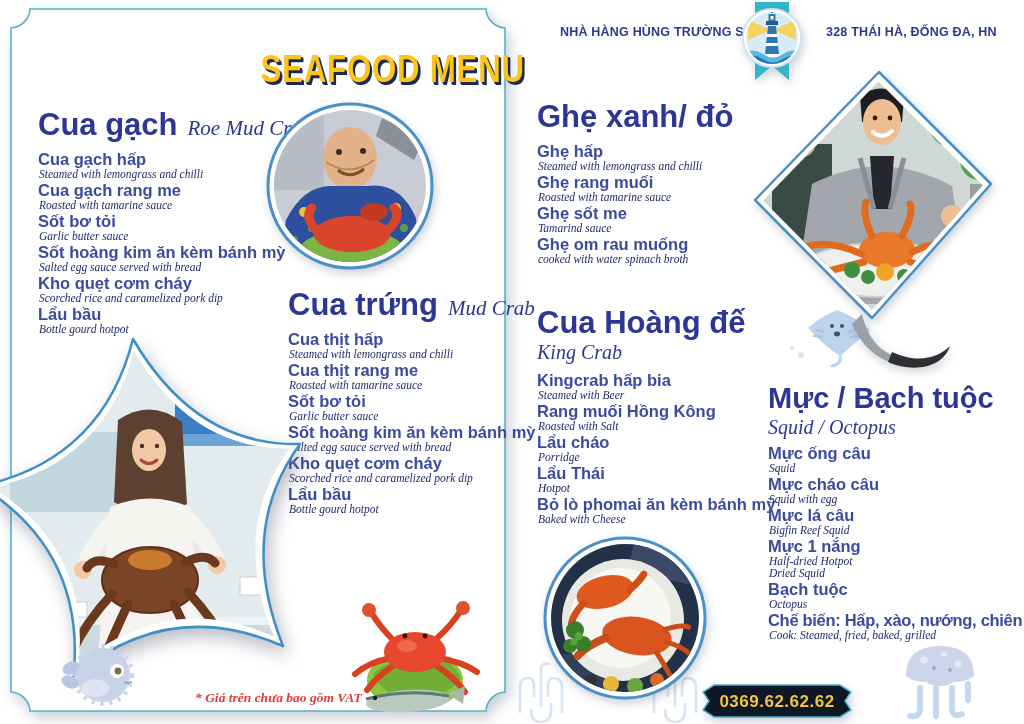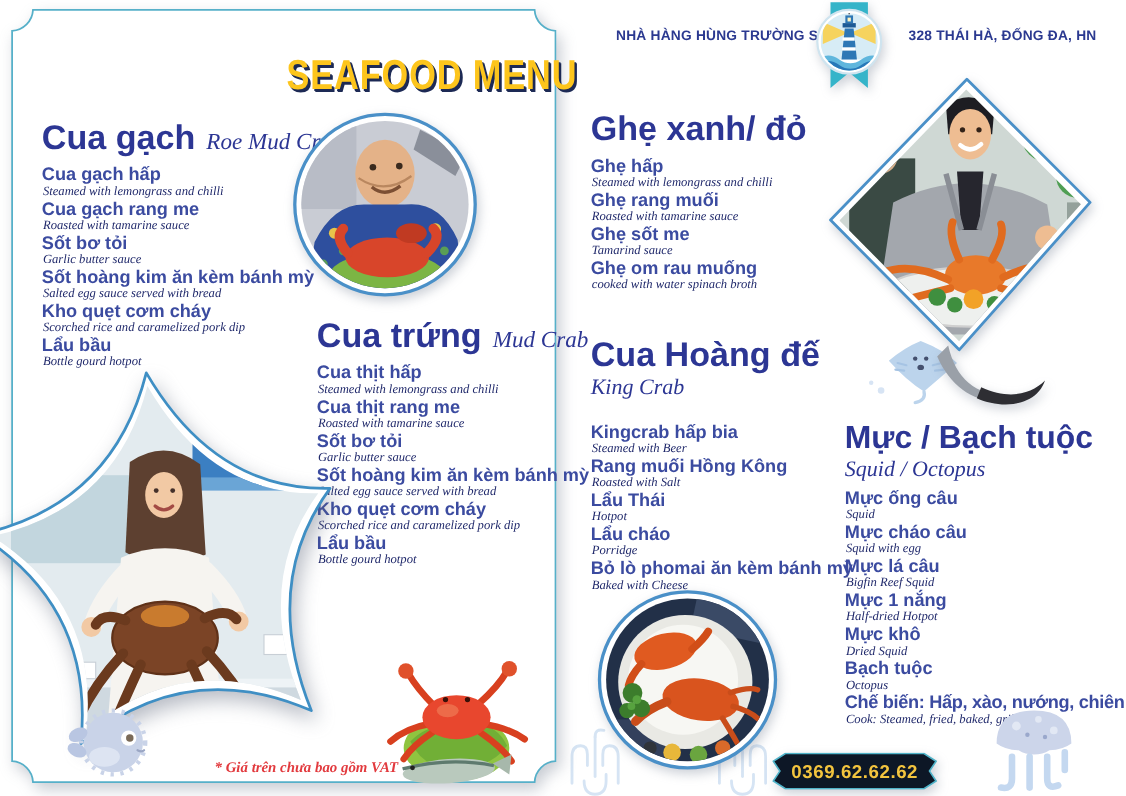--- a/index.html
+++ b/index.html
@@ -278,36 +278,36 @@
         <div class="mi-desc">cooked with water spinach broth</div>
       </div>
     </div>
   </div>
 
   <div class="sec" style="left:537px;top:306px;">
     <div class="sec-head">
       <span class="sec-name">Cua Hoàng đế</span>
     </div>
     <span class="sec-sub-block">King Crab</span>
-    <div class="items" style="margin-top:21px;">
+    <div class="items" style="margin-top:8px;">
       <div class="mi">
         <div class="mi-name">Kingcrab hấp bia</div>
         <div class="mi-desc">Steamed with Beer</div>
       </div>
       <div class="mi">
         <div class="mi-name">Rang muối Hồng Kông</div>
         <div class="mi-desc">Roasted with Salt</div>
       </div>
       <div class="mi">
+        <div class="mi-name">Lẩu cháo</div>
+        <div class="mi-desc">Porridge</div>
+      </div>
+      <div class="mi">
         <div class="mi-name">Lẩu Thái</div>
         <div class="mi-desc">Hotpot</div>
-      </div>
-      <div class="mi">
-        <div class="mi-name">Lẩu cháo</div>
-        <div class="mi-desc">Porridge</div>
       </div>
       <div class="mi">
         <div class="mi-name">Bỏ lò phomai ăn kèm bánh mỳ</div>
         <div class="mi-desc">Baked with Cheese</div>
       </div>
     </div>
   </div>
 
   <div class="sec" style="left:768px;top:381px;">
     <div class="sec-head">
@@ -325,21 +325,20 @@
       </div>
       <div class="mi">
         <div class="mi-name">Mực lá câu</div>
         <div class="mi-desc">Bigfin Reef Squid</div>
       </div>
       <div class="mi">
         <div class="mi-name">Mực 1 nắng</div>
         <div class="mi-desc">Half-dried Hotpot</div>
       </div>
       <div class="mi">
-        <div class="mi-name">Mực khô</div>
         <div class="mi-desc">Dried Squid</div>
       </div>
       <div class="mi">
         <div class="mi-name">Bạch tuộc</div>
         <div class="mi-desc">Octopus</div>
       </div>
       <div class="mi">
         <div class="mi-name" style="letter-spacing:-.3px;">Chế biến: Hấp, xào, nướng, chiên</div>
         <div class="mi-desc">Cook: Steamed, fried, baked, grilled</div>
       </div>

